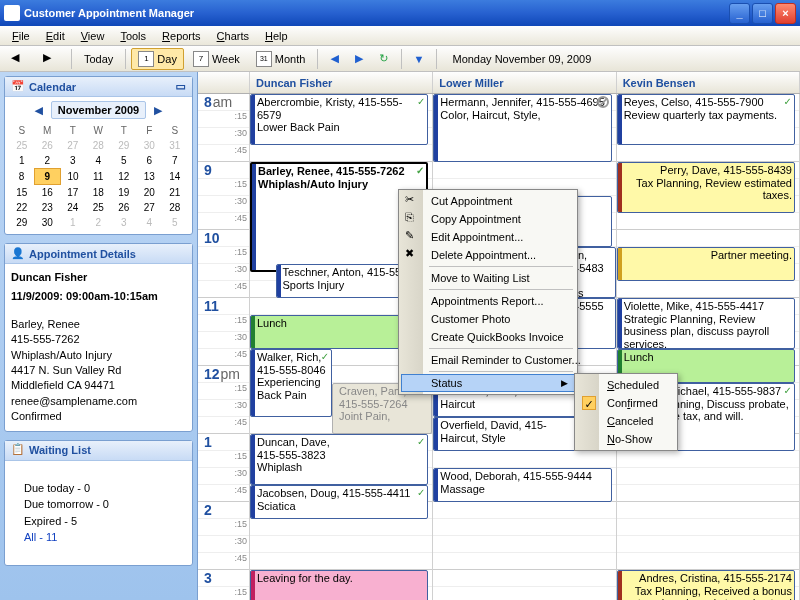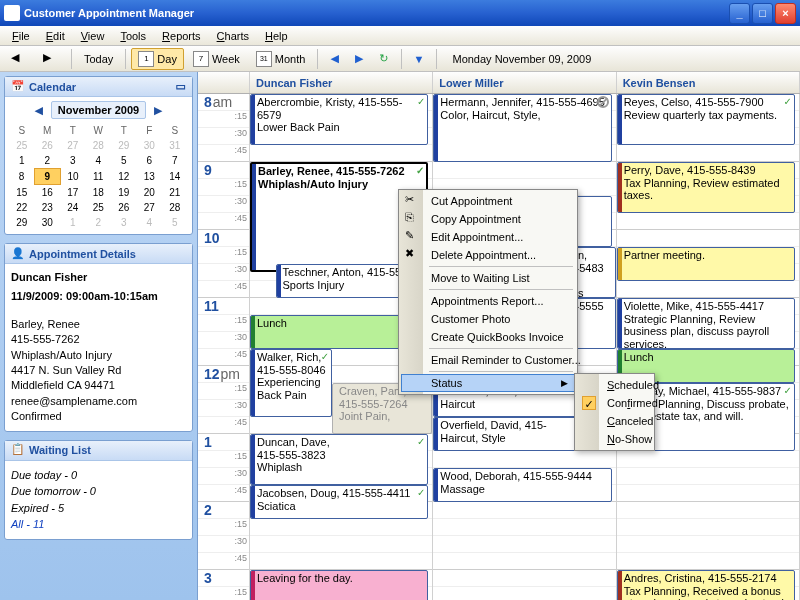--- a/index.html
+++ b/index.html
@@ -28,42 +28,42 @@
 .cal-arrow { width: 12px; height: 12px; cursor: pointer; display: flex; align-items: center; justify-content: center; color: #2050a0; }
 .cal-month { font-weight: bold; padding: 2px 6px; background: #e8f0fb; border: 1px solid #aac5e8; border-radius: 2px; }
 .cal-grid { width: 100%; border-collapse: collapse; }
 .cal-grid th { width: 14.28%; text-align: center; font-weight: normal; color: #666; padding: 2px 0; font-size: 10px; }
 .cal-grid td { text-align: center; padding: 2px 0; cursor: pointer; font-size: 10px; }
 .cal-grid td.other { color: #bbb; }
 .cal-grid td.today { background: #ffd060; border: 1px solid #e0a030; font-weight: bold; }
 .details-body { padding: 6px; font-size: 10px; line-height: 1.4; }
 .details-body .owner { font-weight: bold; margin-bottom: 4px; }
 .details-body .time { font-weight: bold; margin-bottom: 12px; }
-.waiting-body { padding: 6px; font-size: 10px; line-height: 1.5; font-style: italic; }
+.waiting-body { padding: 19px; font-size: 10px; line-height: 1.5; }
 .waiting-body div { cursor: pointer; }
 .waiting-body .all { color: #1040c0; }
 
 .schedule { flex: 1; display: flex; flex-direction: column; background: #fff; overflow: hidden; }
 .sched-header { height: 22px; display: flex; background: linear-gradient(to bottom, #fefefe, #e8e5d8); border-bottom: 1px solid #b0b0b0; }
 .time-gutter { width: 52px; border-right: 1px solid #d0d0d0; }
 .col-head { flex: 1; display: flex; align-items: center; padding: 0 6px; font-weight: bold; color: #2050a0; border-right: 1px solid #d0d0d0; }
 .sched-body { flex: 1; display: flex; overflow: hidden; position: relative; }
 .time-col { width: 52px; border-right: 1px solid #d0d0d0; }
 .time-slot { height: 17px; border-bottom: 1px solid #eee; display: flex; align-items: flex-start; justify-content: flex-end; padding-right: 2px; font-size: 9px; color: #888; }
 .time-slot.hour { border-bottom: 1px solid #ccc; }
 .time-label-hr { font-size: 14px; font-weight: bold; color: #2050a0; }
 .time-label-ampm { font-size: 14px; color: #666; margin-left: 1px; }
 .cols { flex: 1; display: flex; position: relative; }
 .col { flex: 1; border-right: 1px solid #d0d0d0; position: relative; }
 .slot { height: 17px; border-bottom: 1px solid #eee; }
 .slot.hour { border-bottom: 1px solid #ccc; }
 .appt { position: absolute; left: 0; right: 4px; border: 1px solid #4060a0; border-radius: 2px; padding: 1px 2px 1px 6px; font-size: 10px; line-height: 1.15; overflow: hidden; cursor: pointer; background: #fff; }
 .appt .bar { position: absolute; left: 0; top: 0; bottom: 0; width: 4px; }
 .appt-green { background: #b8f098; }
-.appt-yellow { background: #fff9a8; }
+.appt-yellow { background: #fff9a8; text-align: right; }
 .appt-pink { background: #f8b0d0; }
 .appt-gray { background: #e8e5d8; color: #888; border-color: #b0b0b0; }
 .check { position: absolute; top: 1px; right: 2px; color: #40a040; font-size: 10px; }
 .prohibit { position: absolute; top: 1px; right: 2px; width: 12px; height: 12px; border: 2px solid #999; border-radius: 50%; }
 .prohibit::after { content: ''; position: absolute; left: -1px; top: 3px; width: 11px; height: 2px; background: #999; transform: rotate(-45deg); }
 
 .context-menu { position: absolute; background: #f8f8f4; border: 1px solid #888; box-shadow: 2px 2px 6px rgba(0,0,0,0.3); z-index: 100; padding: 2px; }
 .cm-gutter { position: absolute; left: 0; top: 0; bottom: 0; width: 24px; background: linear-gradient(to right, #e8e5d8, #d8d5c8); }
 .cm-item { position: relative; padding: 3px 20px 3px 30px; cursor: pointer; white-space: nowrap; display: flex; align-items: center; }
 .cm-item:hover, .cm-item.hover { background: #b6d3f7; border: 1px solid #4080d0; padding: 2px 19px 2px 29px; }
@@ -578,21 +578,21 @@
                 <span>Create QuickBooks Invoice</span>
               </div>
               <div class="cm-sep"></div>
               <div class="cm-item">
                 <span>Email Reminder to Customer...</span>
               </div>
               <div class="cm-sep"></div>
               <div class="cm-item hover" style="position: relative;">
                 <span>Status</span>
                 <span class="cm-arrow">▶</span>
-                <div class="context-menu submenu" style="width: 81px;">
+                <div class="context-menu submenu" style="width: 104px;">
                   <div class="cm-gutter"></div>
                   <div class="cm-item">
                     <span><u>S</u>cheduled</span>
                   </div>
                   <div class="cm-item">
                     <span class="cm-check">✓</span>
                     <span>Con<u>f</u>irmed</span>
                   </div>
                   <div class="cm-item">
                     <span><u>C</u>anceled</span>

